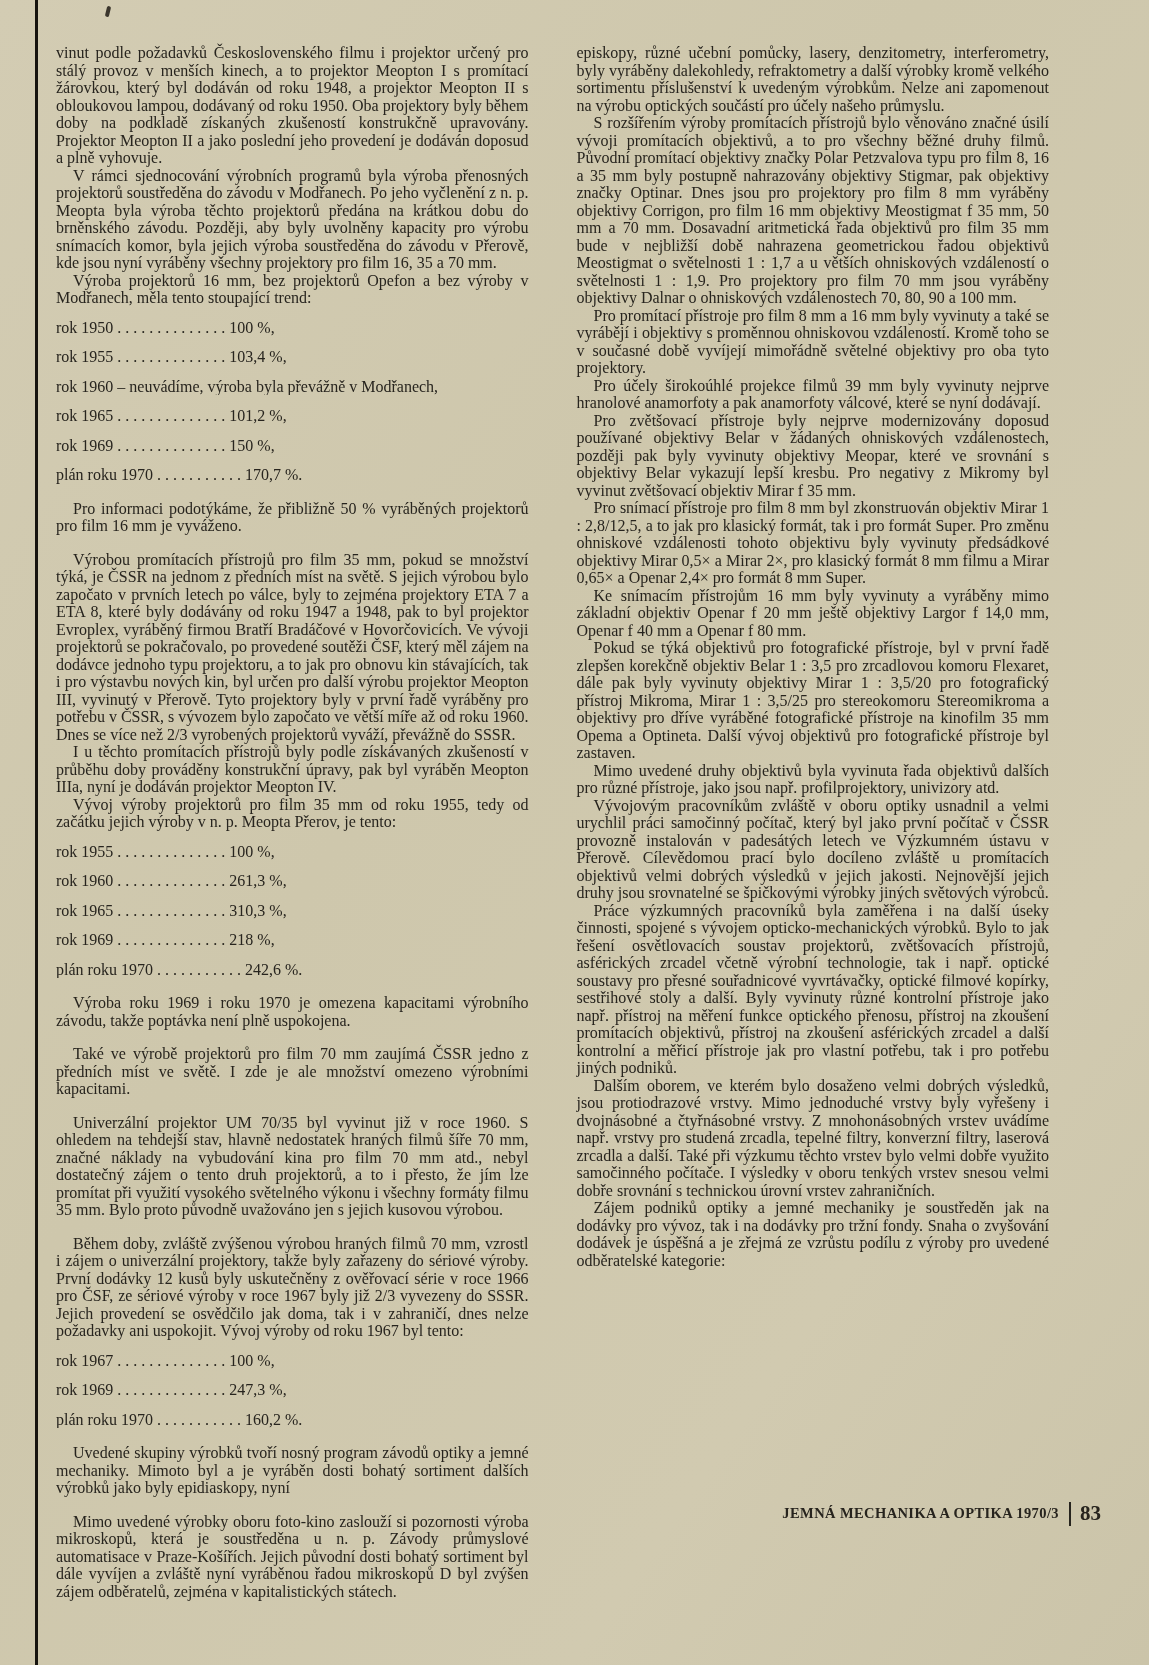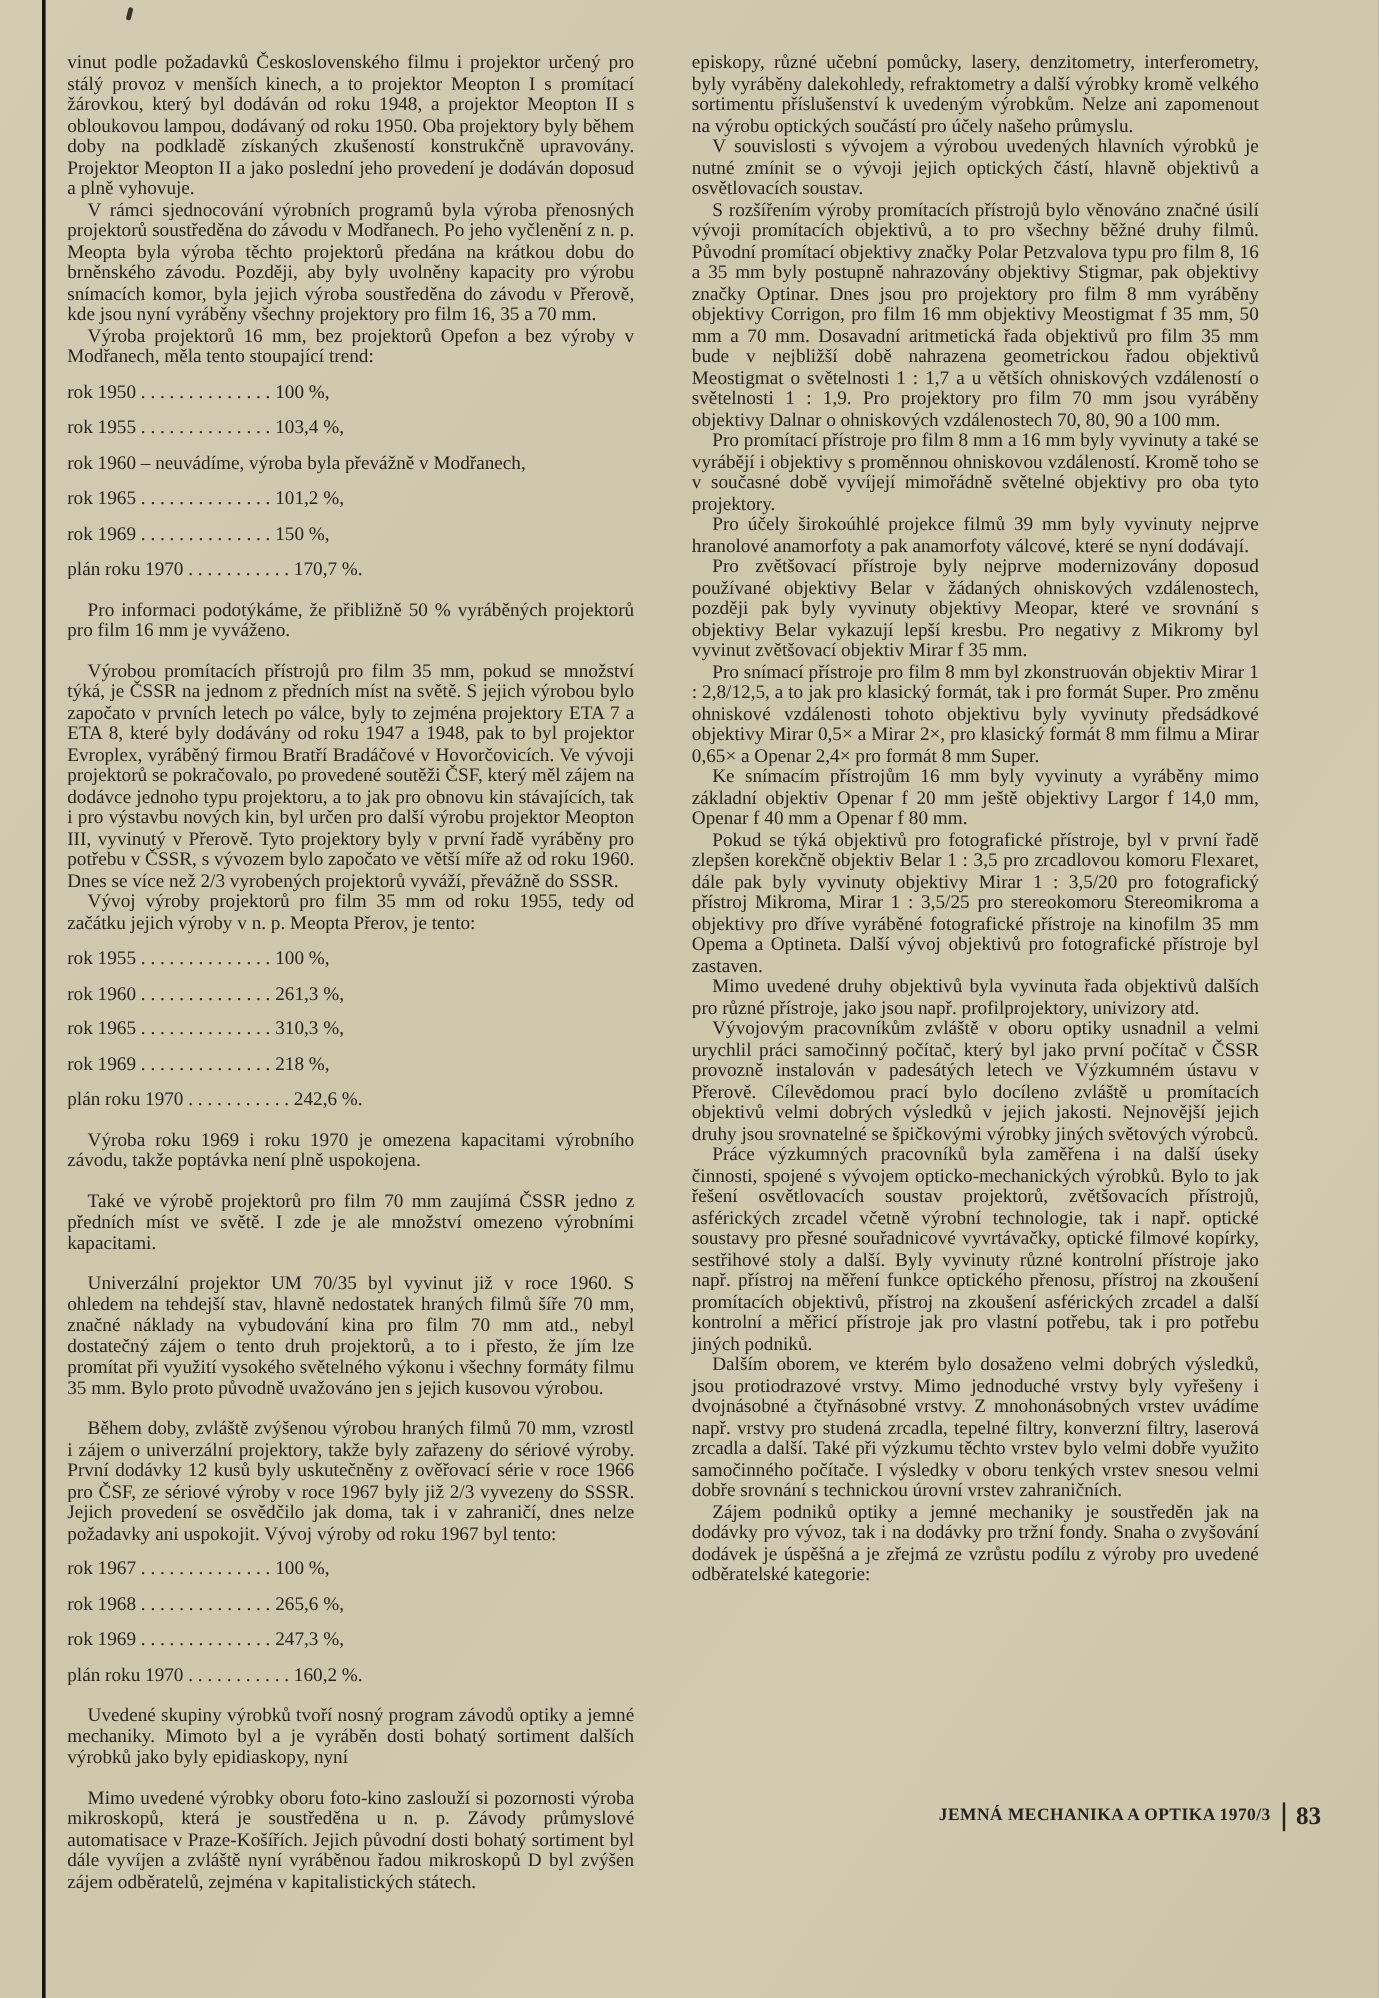--- a/index.html
+++ b/index.html
@@ -63,44 +63,43 @@
         <div class="trend">
           <div>rok 1950 . . . . . . . . . . . . . . 100 %,</div>
           <div>rok 1955 . . . . . . . . . . . . . . 103,4 %,</div>
           <div>rok 1960 – neuvádíme, výroba byla převážně v Modřanech,</div>
           <div>rok 1965 . . . . . . . . . . . . . . 101,2 %,</div>
           <div>rok 1969 . . . . . . . . . . . . . . 150 %,</div>
           <div>plán roku 1970 . . . . . . . . . . . 170,7 %.</div>
         </div>
         <p class="indent sp">Pro informaci podotýkáme, že přibližně 50 % vyráběných projektorů pro film 16 mm je vyváženo.</p>
         <p class="indent sp">Výrobou promítacích přístrojů pro film 35 mm, pokud se množství týká, je ČSSR na jednom z předních míst na světě. S jejich výrobou bylo započato v prvních letech po válce, byly to zejména projektory ETA 7 a ETA 8, které byly dodávány od roku 1947 a 1948, pak to byl projektor Evroplex, vyráběný firmou Bratří Bradáčové v Hovorčovicích. Ve vývoji projektorů se pokračovalo, po provedené soutěži ČSF, který měl zájem na dodávce jednoho typu projektoru, a to jak pro obnovu kin stávajících, tak i pro výstavbu nových kin, byl určen pro další výrobu projektor Meopton III, vyvinutý v Přerově. Tyto projektory byly v první řadě vyráběny pro potřebu v ČSSR, s vývozem bylo započato ve větší míře až od roku 1960. Dnes se více než 2/3 vyrobených projektorů vyváží, převážně do SSSR.</p>
+        <p class="indent">I u těchto promítacích přístrojů byly podle získávaných zkušeností v průběhu doby prováděny konstrukční úpravy, pak byl vyráběn Meopton IIIa, nyní je dodáván projektor Meopton IV.</p>
         <p class="indent">Vývoj výroby projektorů pro film 35 mm od roku 1955, tedy od začátku jejich výroby v n. p. Meopta Přerov, je tento:</p>
         <div class="trend">
           <div>rok 1955 . . . . . . . . . . . . . . 100 %,</div>
           <div>rok 1960 . . . . . . . . . . . . . . 261,3 %,</div>
           <div>rok 1965 . . . . . . . . . . . . . . 310,3 %,</div>
           <div>rok 1969 . . . . . . . . . . . . . . 218 %,</div>
           <div>plán roku 1970 . . . . . . . . . . . 242,6 %.</div>
         </div>
         <p class="indent sp">Výroba roku 1969 i roku 1970 je omezena kapacitami výrobního závodu, takže poptávka není plně uspokojena.</p>
         <p class="indent sp">Také ve výrobě projektorů pro film 70 mm zaujímá ČSSR jedno z předních míst ve světě. I zde je ale množství omezeno výrobními kapacitami.</p>
         <p class="indent sp">Univerzální projektor UM 70/35 byl vyvinut již v roce 1960. S ohledem na tehdejší stav, hlavně nedostatek hraných filmů šíře 70 mm, značné náklady na vybudování kina pro film 70 mm atd., nebyl dostatečný zájem o tento druh projektorů, a to i přesto, že jím lze promítat při využití vysokého světelného výkonu i všechny formáty filmu 35 mm. Bylo proto původně uvažováno jen s jejich kusovou výrobou.</p>
         <p class="indent sp">Během doby, zvláště zvýšenou výrobou hraných filmů 70 mm, vzrostl i zájem o univerzální projektory, takže byly zařazeny do sériové výroby. První dodávky 12 kusů byly uskutečněny z ověřovací série v roce 1966 pro ČSF, ze sériové výroby v roce 1967 byly již 2/3 vyvezeny do SSSR. Jejich provedení se osvědčilo jak doma, tak i v zahraničí, dnes nelze požadavky ani uspokojit. Vývoj výroby od roku 1967 byl tento:</p>
         <div class="trend">
           <div>rok 1967 . . . . . . . . . . . . . . 100 %,</div>
-          <div>rok 1968 . . . . . . . . . . . . . . 265,6 %,</div>
           <div>rok 1969 . . . . . . . . . . . . . . 247,3 %,</div>
           <div>plán roku 1970 . . . . . . . . . . . 160,2 %.</div>
         </div>
         <p class="indent sp">Uvedené skupiny výrobků tvoří nosný program závodů optiky a jemné mechaniky. Mimoto byl a je vyráběn dosti bohatý sortiment dalších výrobků jako byly epidiaskopy, nyní</p>
         <p class="indent sp">Mimo uvedené výrobky oboru foto-kino zaslouží si pozornosti výroba mikroskopů, která je soustředěna u n. p. Závody průmyslové automatisace v Praze-Košířích. Jejich původní dosti bohatý sortiment byl dále vyvíjen a zvláště nyní vyráběnou řadou mikroskopů D byl zvýšen zájem odběratelů, zejména v kapitalistických státech.</p>
       </div>
     <div class="col">
         <p class="">episkopy, různé učební pomůcky, lasery, denzitometry, interferometry, byly vyráběny dalekohledy, refraktometry a další výrobky kromě velkého sortimentu příslušenství k uvedeným výrobkům. Nelze ani zapomenout na výrobu optických součástí pro účely našeho průmyslu.</p>
-        <p class="indent">V souvislosti s vývojem a výrobou uvedených hlavních výrobků je nutné zmínit se o vývoji jejich optických částí, hlavně objektivů a osvětlovacích soustav.</p>
         <p class="indent">S rozšířením výroby promítacích přístrojů bylo věnováno značné úsilí vývoji promítacích objektivů, a to pro všechny běžné druhy filmů. Původní promítací objektivy značky Polar Petzvalova typu pro film 8, 16 a 35 mm byly postupně nahrazovány objektivy Stigmar, pak objektivy značky Optinar. Dnes jsou pro projektory pro film 8 mm vyráběny objektivy Corrigon, pro film 16 mm objektivy Meostigmat f 35 mm, 50 mm a 70 mm. Dosavadní aritmetická řada objektivů pro film 35 mm bude v nejbližší době nahrazena geometrickou řadou objektivů Meostigmat o světelnosti 1 : 1,7 a u větších ohniskových vzdáleností o světelnosti 1 : 1,9. Pro projektory pro film 70 mm jsou vyráběny objektivy Dalnar o ohniskových vzdálenostech 70, 80, 90 a 100 mm.</p>
         <p class="indent">Pro promítací přístroje pro film 8 mm a 16 mm byly vyvinuty a také se vyrábějí i objektivy s proměnnou ohniskovou vzdáleností. Kromě toho se v současné době vyvíjejí mimořádně světelné objektivy pro oba tyto projektory.</p>
         <p class="indent">Pro účely širokoúhlé projekce filmů 39 mm byly vyvinuty nejprve hranolové anamorfoty a pak anamorfoty válcové, které se nyní dodávají.</p>
         <p class="indent">Pro zvětšovací přístroje byly nejprve modernizovány doposud používané objektivy Belar v žádaných ohniskových vzdálenostech, později pak byly vyvinuty objektivy Meopar, které ve srovnání s objektivy Belar vykazují lepší kresbu. Pro negativy z Mikromy byl vyvinut zvětšovací objektiv Mirar f 35 mm.</p>
         <p class="indent">Pro snímací přístroje pro film 8 mm byl zkonstruován objektiv Mirar 1 : 2,8/12,5, a to jak pro klasický formát, tak i pro formát Super. Pro změnu ohniskové vzdálenosti tohoto objektivu byly vyvinuty předsádkové objektivy Mirar 0,5× a Mirar 2×, pro klasický formát 8 mm filmu a Mirar 0,65× a Openar 2,4× pro formát 8 mm Super.</p>
         <p class="indent">Ke snímacím přístrojům 16 mm byly vyvinuty a vyráběny mimo základní objektiv Openar f 20 mm ještě objektivy Largor f 14,0 mm, Openar f 40 mm a Openar f 80 mm.</p>
         <p class="indent">Pokud se týká objektivů pro fotografické přístroje, byl v první řadě zlepšen korekčně objektiv Belar 1 : 3,5 pro zrcadlovou komoru Flexaret, dále pak byly vyvinuty objektivy Mirar 1 : 3,5/20 pro fotografický přístroj Mikroma, Mirar 1 : 3,5/25 pro stereokomoru Stereomikroma a objektivy pro dříve vyráběné fotografické přístroje na kinofilm 35 mm Opema a Optineta. Další vývoj objektivů pro fotografické přístroje byl zastaven.</p>
         <p class="indent">Mimo uvedené druhy objektivů byla vyvinuta řada objektivů dalších pro různé přístroje, jako jsou např. profilprojektory, univizory atd.</p>
         <p class="indent">Vývojovým pracovníkům zvláště v oboru optiky usnadnil a velmi urychlil práci samočinný počítač, který byl jako první počítač v ČSSR provozně instalován v padesátých letech ve Výzkumném ústavu v Přerově. Cílevědomou prací bylo docíleno zvláště u promítacích objektivů velmi dobrých výsledků v jejich jakosti. Nejnovější jejich druhy jsou srovnatelné se špičkovými výrobky jiných světových výrobců.</p>
         <p class="indent">Práce výzkumných pracovníků byla zaměřena i na další úseky činnosti, spojené s vývojem opticko-mechanických výrobků. Bylo to jak řešení osvětlovacích soustav projektorů, zvětšovacích přístrojů, asférických zrcadel včetně výrobní technologie, tak i např. optické soustavy pro přesné souřadnicové vyvrtávačky, optické filmové kopírky, sestřihové stoly a další. Byly vyvinuty různé kontrolní přístroje jako např. přístroj na měření funkce optického přenosu, přístroj na zkoušení promítacích objektivů, přístroj na zkoušení asférických zrcadel a další kontrolní a měřicí přístroje jak pro vlastní potřebu, tak i pro potřebu jiných podniků.</p>

